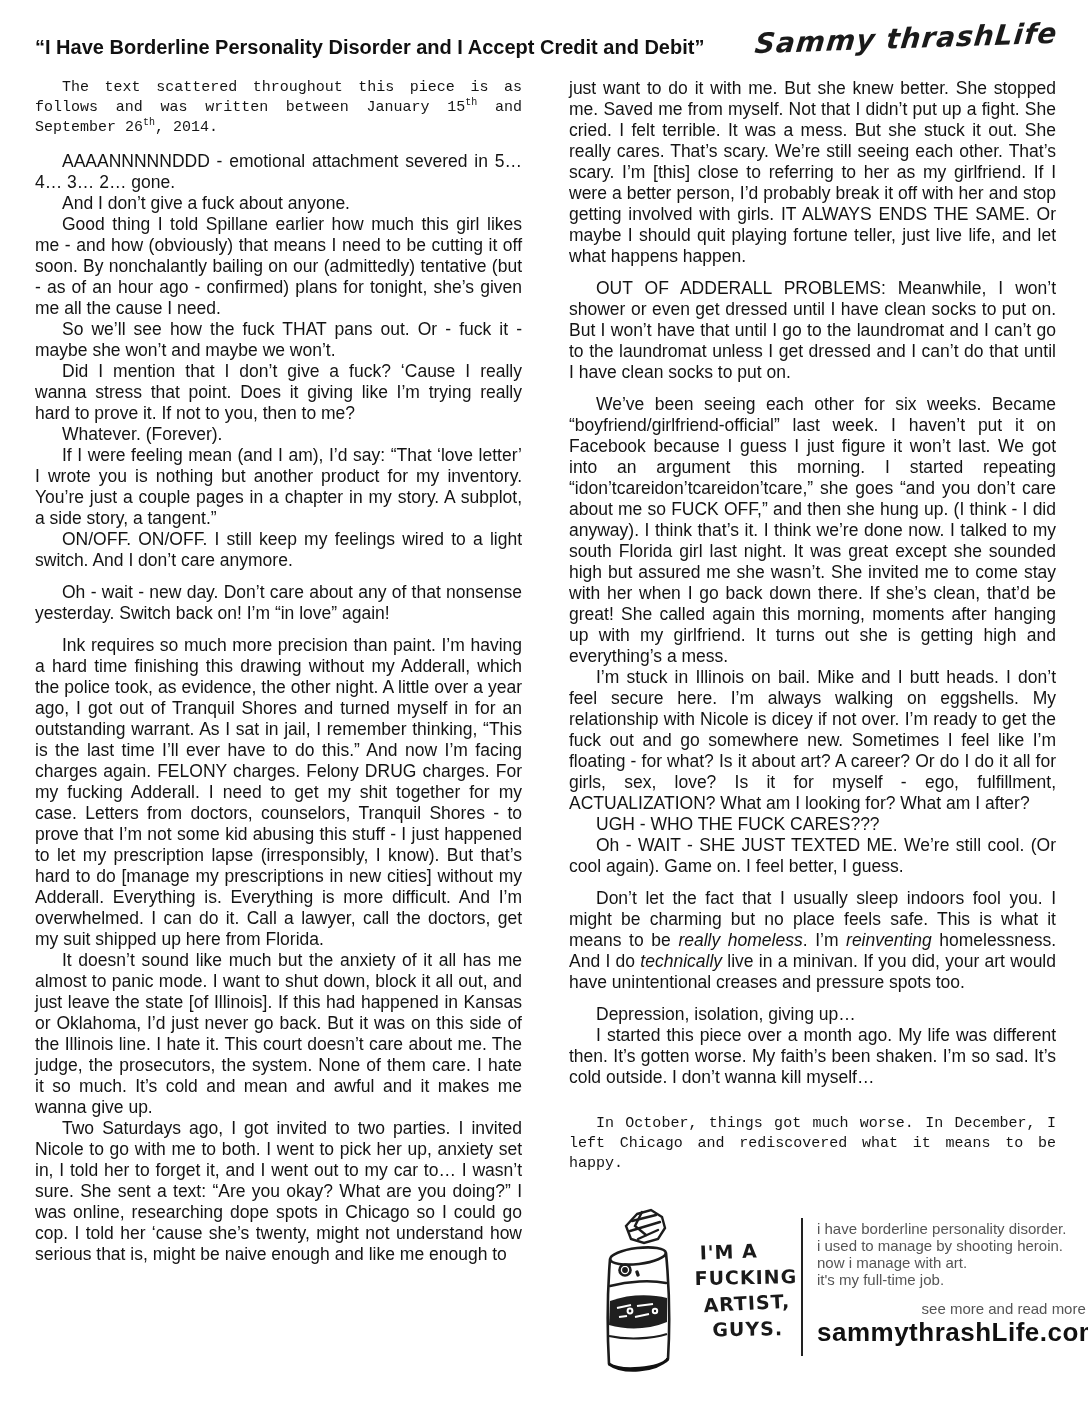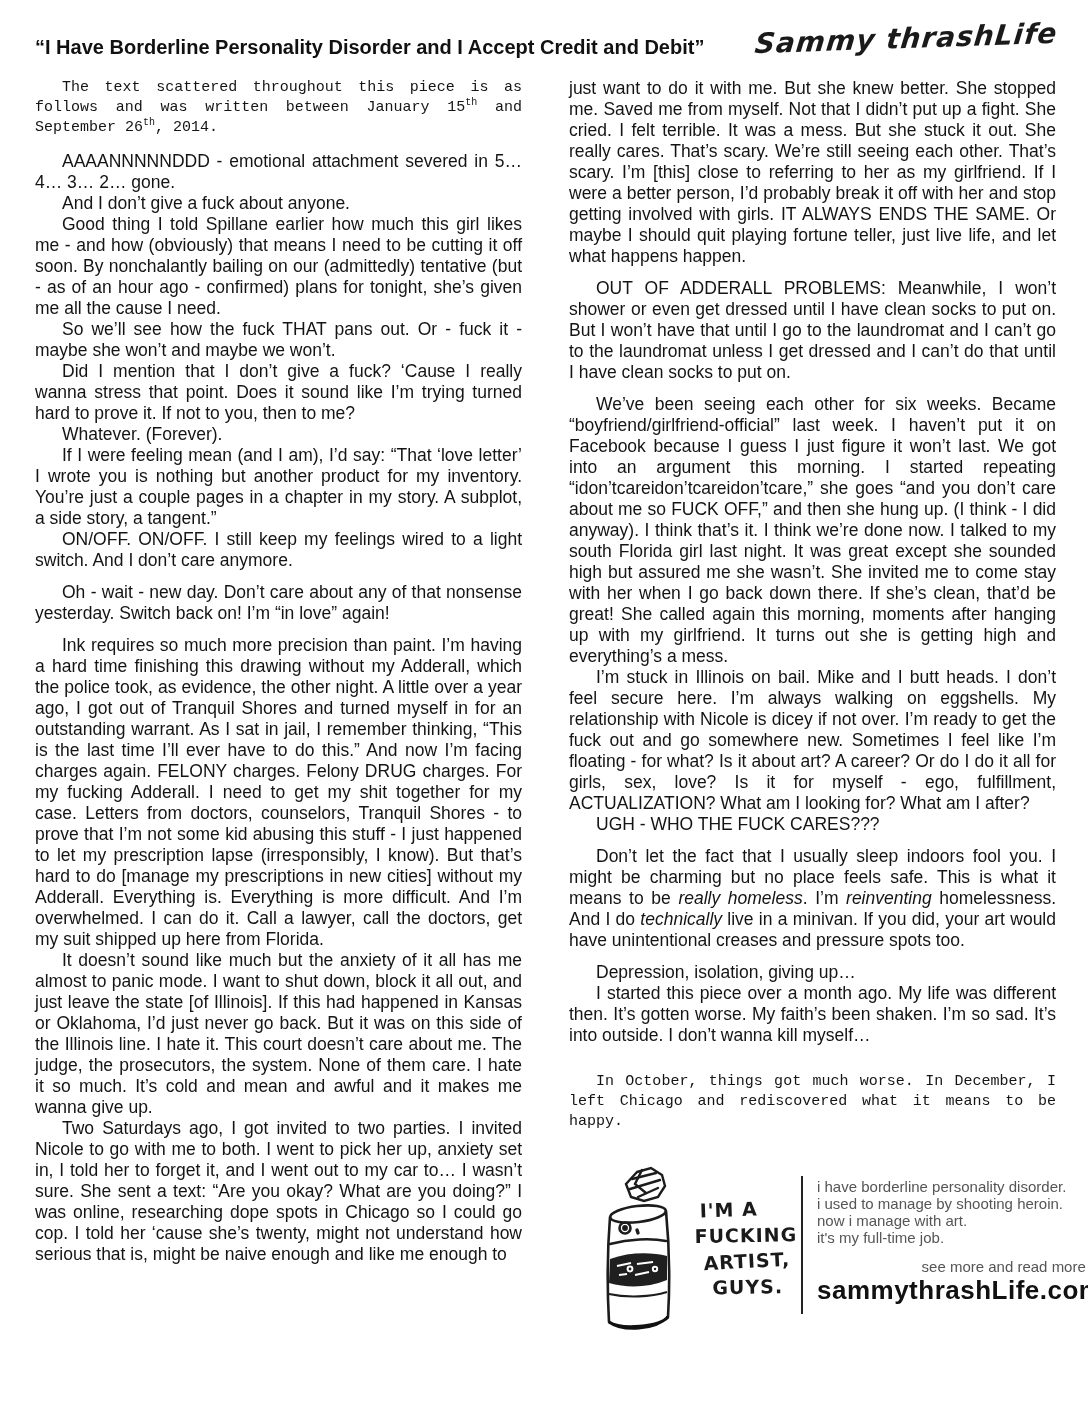--- a/index.html
+++ b/index.html
@@ -42,40 +42,41 @@
 <div class="page">
   <h1 class="title">“I Have Borderline Personality Disorder and I Accept Credit and Debit”</h1>
   <div class="logo">Sammy thrashLife</div>
 
   <div class="col col-left">
       <p class="para mono intro"><span>The text scattered throughout this piece is as follows and was written between January 15</span><sup>th</sup><span> and September 26</span><sup>th</sup><span>, 2014.</span></p>
       <p class="para"><span>AAAANNNNNDDD - emotional attachment severed in 5… 4… 3… 2… gone.</span></p>
       <p class="para"><span>And I don’t give a fuck about anyone.</span></p>
       <p class="para"><span>Good thing I told Spillane earlier how much this girl likes me - and how (obviously) that means I need to be cutting it off soon. By nonchalantly bailing on our (admittedly) tentative (but - as of an hour ago - confirmed) plans for tonight, she’s given me all the cause I need.</span></p>
       <p class="para"><span>So we’ll see how the fuck THAT pans out. Or - fuck it - maybe she won’t and maybe we won’t.</span></p>
-      <p class="para"><span>Did I mention that I don’t give a fuck? ‘Cause I really wanna stress that point. Does it sound like I’m trying turned hard to prove it. If not to you, then to me?</span></p>
+      <p class="para"><span>Did I mention that I don’t give a fuck? ‘Cause I really wanna stress that point. Does it giving like I’m trying really hard to prove it. If not to you, then to me?</span></p>
       <p class="para"><span>Whatever. (Forever).</span></p>
       <p class="para"><span>If I were feeling mean (and I am), I’d say: “That ‘love letter’ I wrote you is nothing but another product for my inventory. You’re just a couple pages in a chapter in my story. A subplot, a side story, a tangent.”</span></p>
       <p class="para"><span>ON/OFF. ON/OFF. I still keep my feelings wired to a light switch. And I don’t care anymore.</span></p>
       <p class="para gap"><span>Oh - wait - new day. Don’t care about any of that nonsense yesterday. Switch back on! I’m “in love” again!</span></p>
       <p class="para gap"><span>Ink requires so much more precision than paint. I’m having a hard time finishing this drawing without my Adderall, which the police took, as evidence, the other night. A little over a year ago, I got out of Tranquil Shores and turned myself in for an outstanding warrant. As I sat in jail, I remember thinking, “This is the last time I’ll ever have to do this.” And now I’m facing charges again. FELONY charges. Felony DRUG charges. For my fucking Adderall. I need to get my shit together for my case. Letters from doctors, counselors, Tranquil Shores - to prove that I’m not some kid abusing this stuff - I just happened to let my prescription lapse (irresponsibly, I know). But that’s hard to do [manage my prescriptions in new cities] without my Adderall. Everything is. Everything is more difficult. And I’m overwhelmed. I can do it. Call a lawyer, call the doctors, get my suit shipped up here from Florida.</span></p>
       <p class="para"><span>It doesn’t sound like much but the anxiety of it all has me almost to panic mode. I want to shut down, block it all out, and just leave the state [of Illinois]. If this had happened in Kansas or Oklahoma, I’d just never go back. But it was on this side of the Illinois line. I hate it. This court doesn’t care about me. The judge, the prosecutors, the system. None of them care. I hate it so much. It’s cold and mean and awful and it makes me wanna give up.</span></p>
       <p class="para"><span>Two Saturdays ago, I got invited to two parties. I invited Nicole to go with me to both. I went to pick her up, anxiety set in, I told her to forget it, and I went out to my car to… I wasn’t sure. She sent a text: “Are you okay? What are you doing?” I was online, researching dope spots in Chicago so I could go cop. I told her ‘cause she’s twenty, might not understand how serious that is, might be naive enough and like me enough to</span></p>
     </div>
 
   <div class="col col-right">
     <div>
         <p class="para noindent"><span>just want to do it with me. But she knew better. She stopped me. Saved me from myself. Not that I didn’t put up a fight. She cried. I felt terrible. It was a mess. But she stuck it out. She really cares. That’s scary. We’re still seeing each other. That’s scary. I’m [this] close to referring to her as my girlfriend. If I were a better person, I’d probably break it off with her and stop getting involved with girls. IT ALWAYS ENDS THE SAME. Or maybe I should quit playing fortune teller, just live life, and let what happens happen.</span></p>
         <p class="para gap"><span>OUT OF ADDERALL PROBLEMS: Meanwhile, I won’t shower or even get dressed until I have clean socks to put on. But I won’t have that until I go to the laundromat and I can’t go to the laundromat unless I get dressed and I can’t do that until I have clean socks to put on.</span></p>
         <p class="para gap"><span>We’ve been seeing each other for six weeks. Became “boyfriend/girlfriend-official” last week. I haven’t put it on Facebook because I guess I just figure it won’t last. We got into an argument this morning. I started repeating “idon’tcareidon’tcareidon’tcare,” she goes “and you don’t care about me so FUCK OFF,” and then she hung up. (I think - I did anyway). I think that’s it. I think we’re done now. I talked to my south Florida girl last night. It was great except she sounded high but assured me she wasn’t. She invited me to come stay with her when I go back down there. If she’s clean, that’d be great! She called again this morning, moments after hanging up with my girlfriend. It turns out she is getting high and everything’s a mess.</span></p>
         <p class="para"><span>I’m stuck in Illinois on bail. Mike and I butt heads. I don’t feel secure here. I’m always walking on eggshells. My relationship with Nicole is dicey if not over. I’m ready to get the fuck out and go somewhere new. Sometimes I feel like I’m floating - for what? Is it about art? A career? Or do I do it all for girls, sex, love? Is it for myself - ego, fulfillment, ACTUALIZATION? What am I looking for? What am I after?</span></p>
         <p class="para"><span>UGH - WHO THE FUCK CARES???</span></p>
+        <p class="para"><span>Oh - WAIT - SHE JUST TEXTED ME. We’re still cool. (Or cool again). Game on. I feel better, I guess.</span></p>
         <p class="para gap"><span>Don’t let the fact that I usually sleep indoors fool you. I might be charming but no place feels safe. This is what it means to be </span><em>really homeless</em><span>. I’m </span><em>reinventing</em><span> homelessness. And I do </span><em>technically</em><span> live in a minivan. If you did, your art would have unintentional creases and pressure spots too.</span></p>
         <p class="para gap"><span>Depression, isolation, giving up…</span></p>
-        <p class="para"><span>I started this piece over a month ago. My life was different then. It’s gotten worse. My faith’s been shaken. I’m so sad. It’s into outside. I don’t wanna kill myself…</span></p>
+        <p class="para"><span>I started this piece over a month ago. My life was different then. It’s gotten worse. My faith’s been shaken. I’m so sad. It’s cold outside. I don’t wanna kill myself…</span></p>
         <p class="para mono biggap"><span>In October, things got much worse. In December, I left Chicago and rediscovered what it means to be happy.</span></p>
       </div>
 
     <div class="footer">
       <div class="can-wrap">
         <svg width="92" height="175" viewBox="0 0 92 175" fill="none" xmlns="http://www.w3.org/2000/svg">
           <g stroke="#1c1c1c" stroke-width="2.4" stroke-linecap="round" fill="none">
             <path d="M40 8 L54 4 L65 11 L68 22 L61 33 L47 37 L34 33 L29 20 Z"></path>
             <path d="M35 15 L59 9"></path>
             <path d="M33 25 L63 16"></path>

